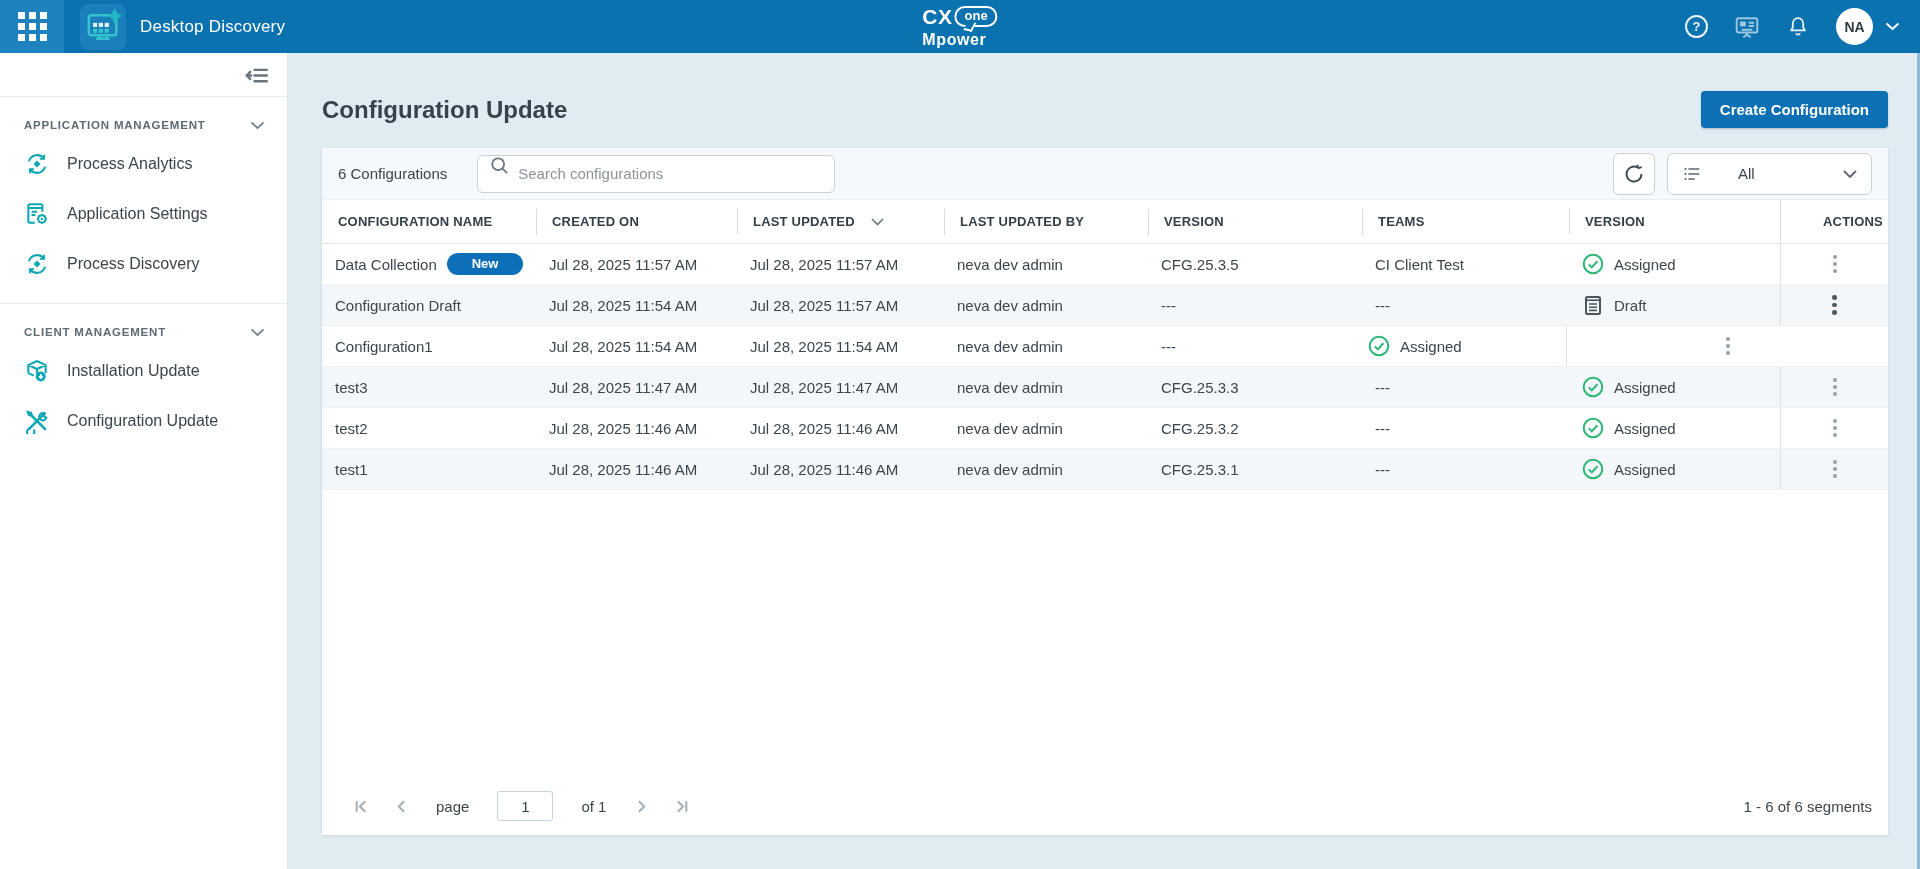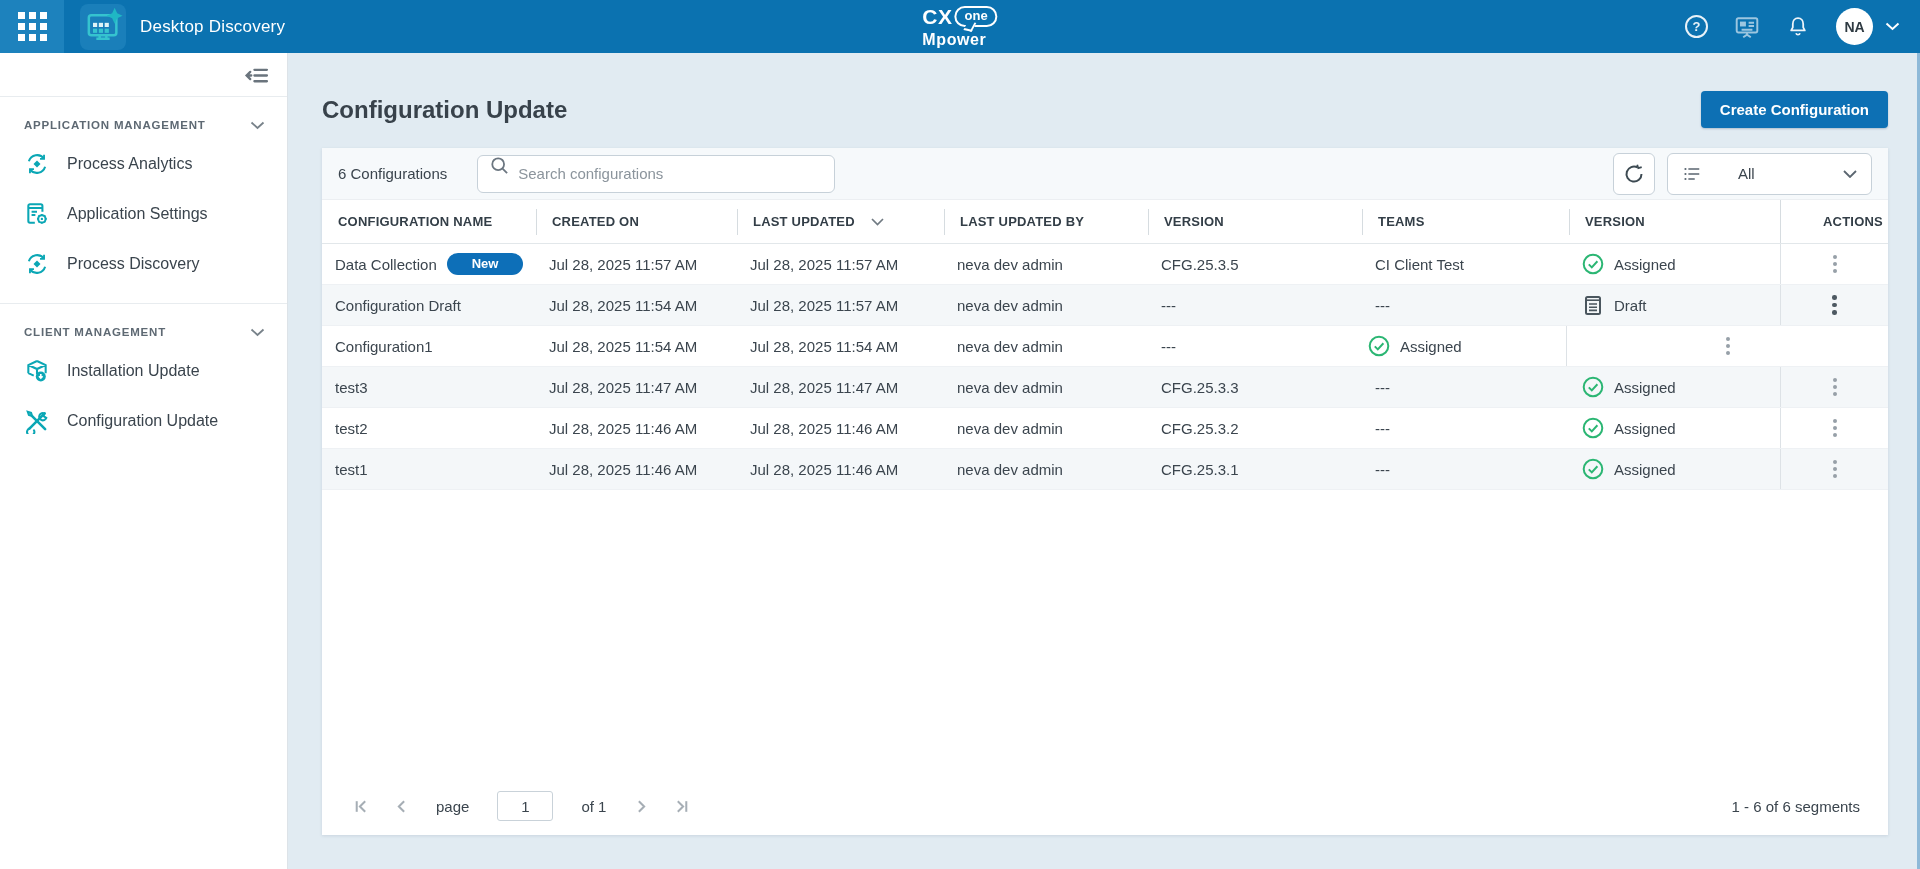--- a/index.html
+++ b/index.html
@@ -69,21 +69,21 @@
   .cell.col-actions { border-left:1px solid #dde2e6; justify-content:center; padding-left:0; }
   .new-badge { background:#0d6fb8; color:#fff; font-size:13px; font-weight:bold; border-radius:13px; padding:3px 25px 4px; margin-left:10px; }
   .status-icon { display:flex; margin-right:10px; }
   .kebab { display:flex; flex-direction:column; gap:3px; padding:6px 10px; cursor:pointer; }
   .kebab i { width:4px; height:4px; border-radius:50%; background:#97a0a8; }
   .tbody .trow:nth-child(2) .kebab i { background:#4d5962; width:4.5px; height:4.5px; }
 
   .table-spacer { flex:1; background:#fff; }
 
   
-  .pagination { height:52px; flex:0 0 52px; display:flex; align-items:center; padding:0 28px 6px 26px; background:#fff; }
+  .pagination { height:52px; flex:0 0 52px; display:flex; align-items:center; padding:0 16px 6px 26px; background:#fff; }
   .pg-btn { display:flex; align-items:center; justify-content:center; width:26px; height:26px; cursor:pointer; }
   .pg-group { display:flex; align-items:center; gap:14px; }
   .pg-label { font-size:15px; color:#3b454e; margin:0 8px; }
   .pg-input { width:56px; height:30px; border:1px solid #c9d2d9; border-radius:3px; text-align:center; font-family:"Liberation Sans",sans-serif; font-size:15px; color:#3b454e; margin:0 6px; outline:none; }
   .pg-range { margin-left:auto; font-size:15px; color:#3b454e; }
 </style>
 </head>
 <body>
 
 <div class="topbar">

